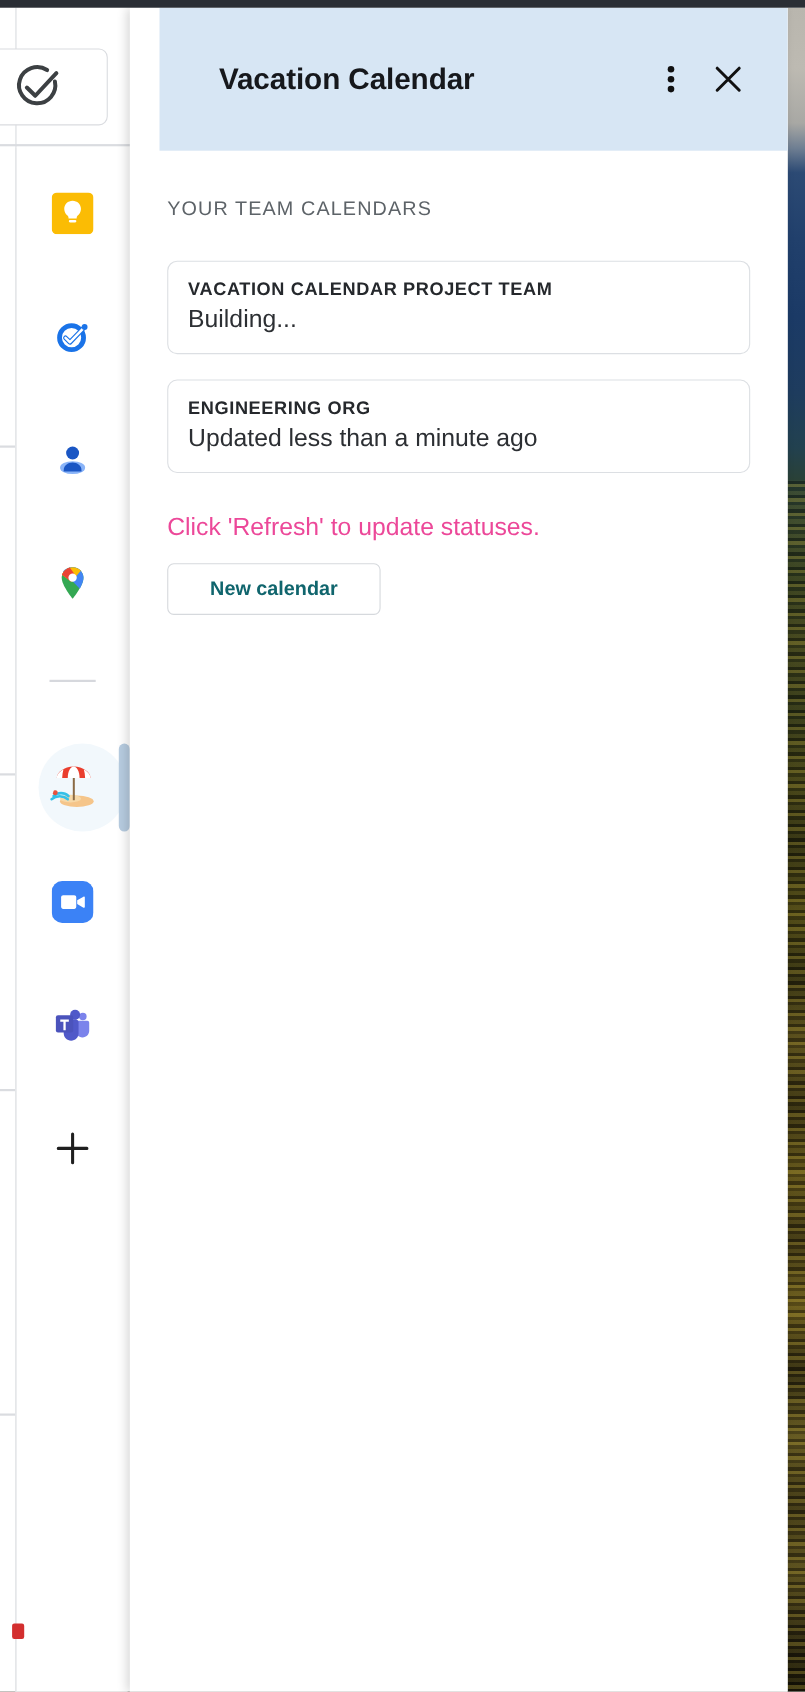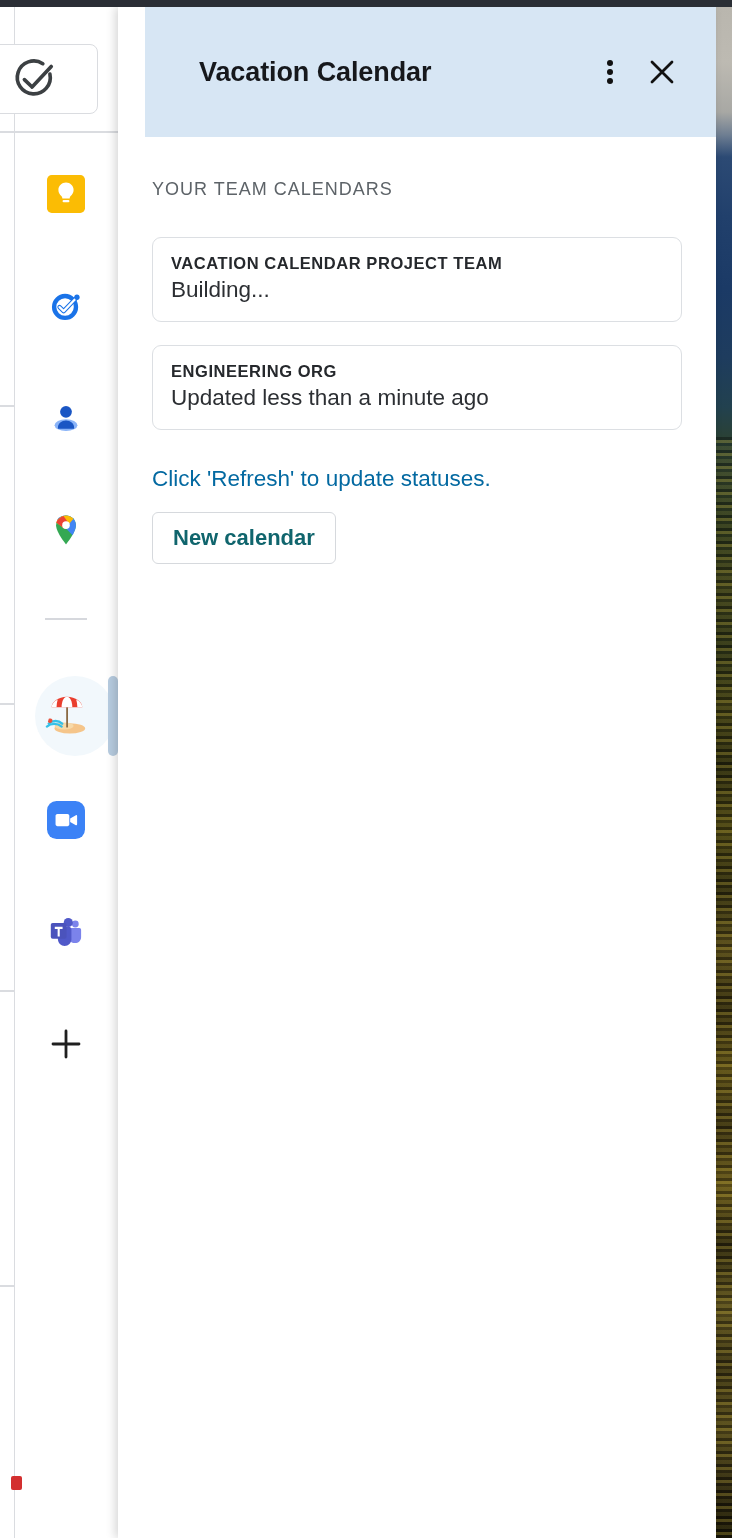--- a/index.html
+++ b/index.html
@@ -124,27 +124,27 @@
     border: 1px solid #dcdfe3; border-radius: 9px;
     padding: 16px 18px 18px 18px; margin-bottom: 23px;
     background: #fff;
   }
   .cal-card-name {
     font-size: 16.5px; font-weight: bold; letter-spacing: 0.55px;
     color: #25282c; text-transform: uppercase; margin-bottom: 4px;
   }
   .cal-card-status { font-size: 22.5px; color: #2c2f33; }
 
-  .hint-text { font-size: 22.5px; color: #0369a1; margin: 36px 0 20px 0; }
+  .hint-text { font-size: 22.5px; color: #ec4899; margin: 36px 0 20px 0; }
 
   .btn-row { display: flex; gap: 16px; }
   .action-btn {
     border: 1px solid #d6d9dd; border-radius: 6px; background: #fff;
-    color: #10656d; font-size: 22px; font-weight: bold;
-    padding: 12px 20px; cursor: pointer;
+    color: #10656d; font-size: 18px; font-weight: bold;
+    padding: 12px 38px; cursor: pointer;
     font-family: "Liberation Sans", sans-serif;
   }
 
   .icon-svg { display: block; }
 </style>
 </head>
 <body>
 
 <div id="root">
 

